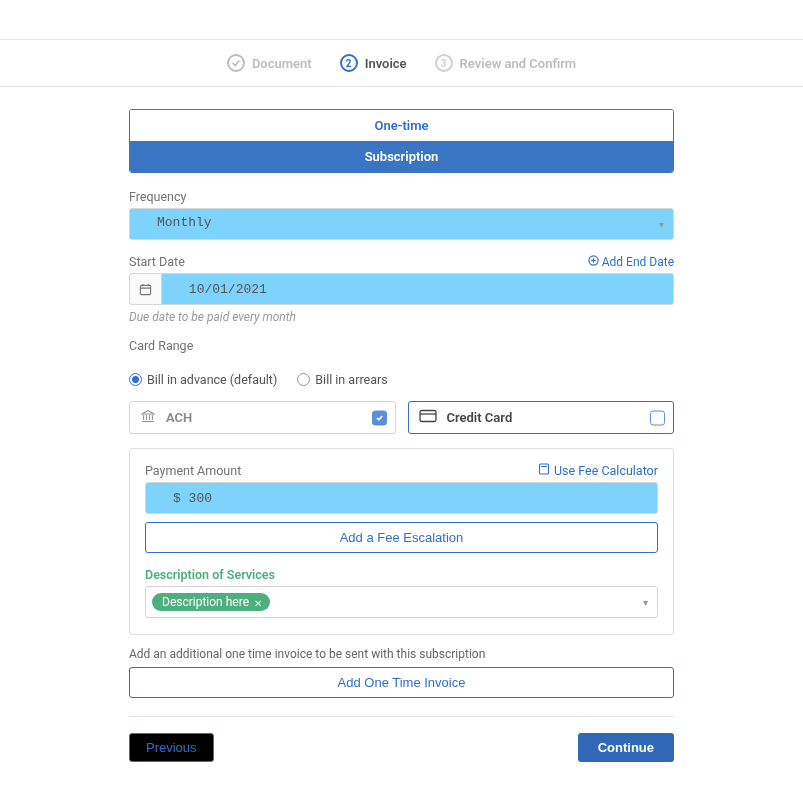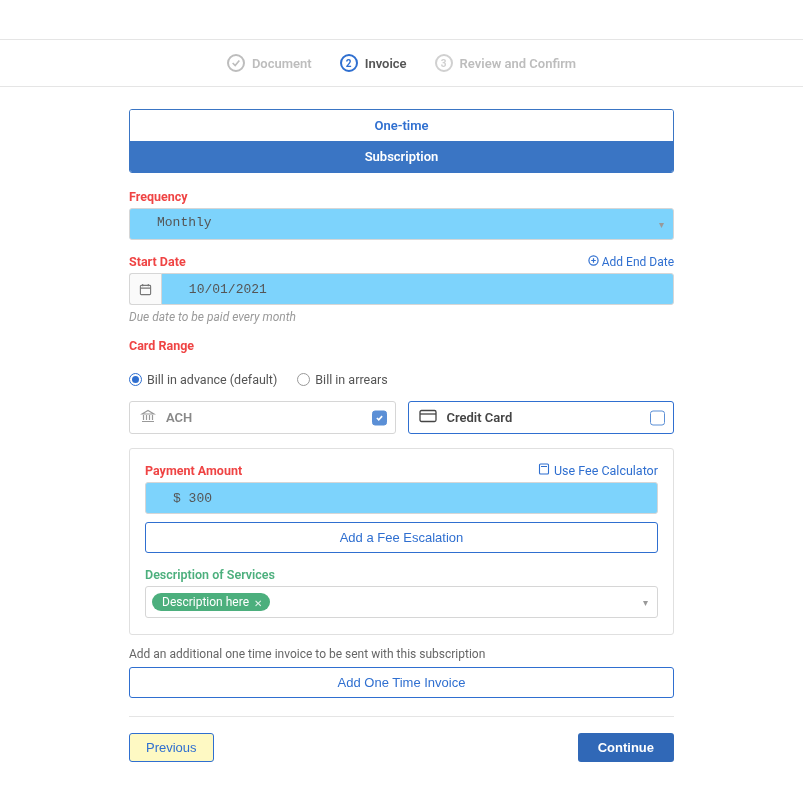--- a/index.html
+++ b/index.html
@@ -60,22 +60,22 @@
       text-align: center;
       padding: 8px 0;
       font-weight: 600;
       font-size: 13px;
       cursor: pointer;
     }
     .seg-btn.inactive { background: #fff; color: #2f6fd0; }
     .seg-btn.active { background: #3a75c4; color: #fff; }
     .label {
       font-size: 12.5px;
-      font-weight: 700;
-      color: #ef4444;
+      font-weight: 400;
+      color: #737373;
       margin-bottom: 4px;
       display: block;
     }
     .field-row { margin-bottom: 14px; }
     .select, .text-input, .date-input {
       width: 100%;
       border: 1px solid #d6d6d6;
       border-radius: 3px;
       padding: 6px 27px;
       font-size: 13px;
@@ -181,21 +181,21 @@
       display: inline-flex; align-items: flex-end; gap: 5px;
     }
     .tag .tag-x { font-size: 10px; cursor: pointer; opacity: 0.85; }
     .note { font-size: 12px; color: #666; margin: 12px 0 6px; }
     .footer-row {
       display: flex; justify-content: space-between; align-items: center;
       border-top: 1px solid #e5e5e5;
       margin-top: 18px; padding-top: 16px;
     }
     .btn-prev {
-      border: 1px solid #2f6fd0; color: #2f6fd0; background: #fef9c3;
+      border: 1px solid #2f6fd0; color: #2f6fd0; background: #000000;
       border-radius: 3px; padding: 6px 16px; font-size: 13px; cursor: pointer;
     }
     .btn-continue {
       background: #3068b7; color: #fff; border: none;
       border-radius: 3px; padding: 7px 20px; font-size: 13px; font-weight: 600; cursor: pointer;
     }
     .desc-label { color: #4caf7d; font-weight: 600; font-size: 12.5px; }
   </style>
 </head>
 <body>

